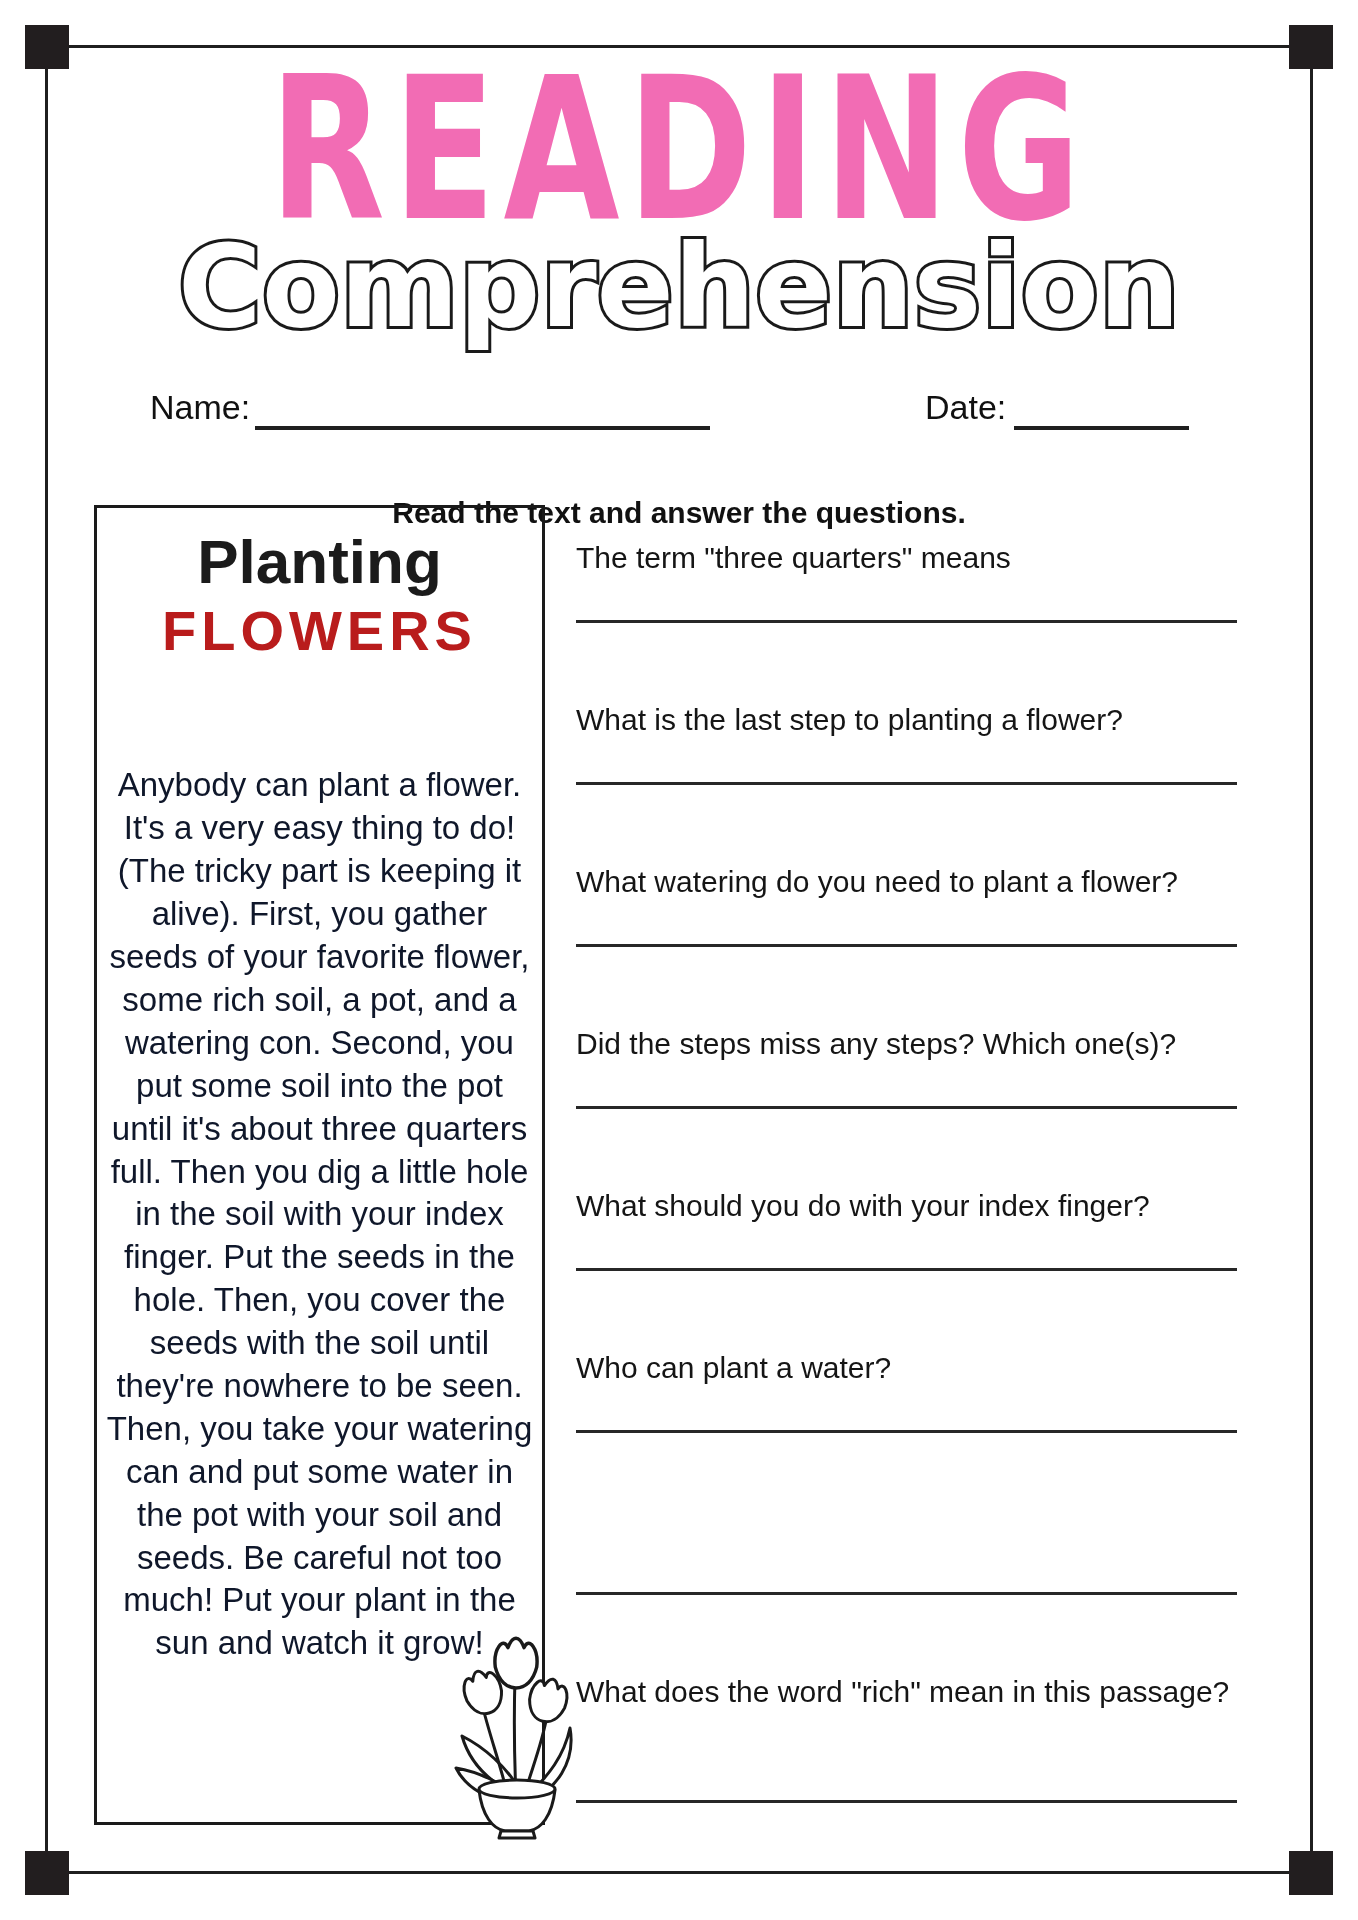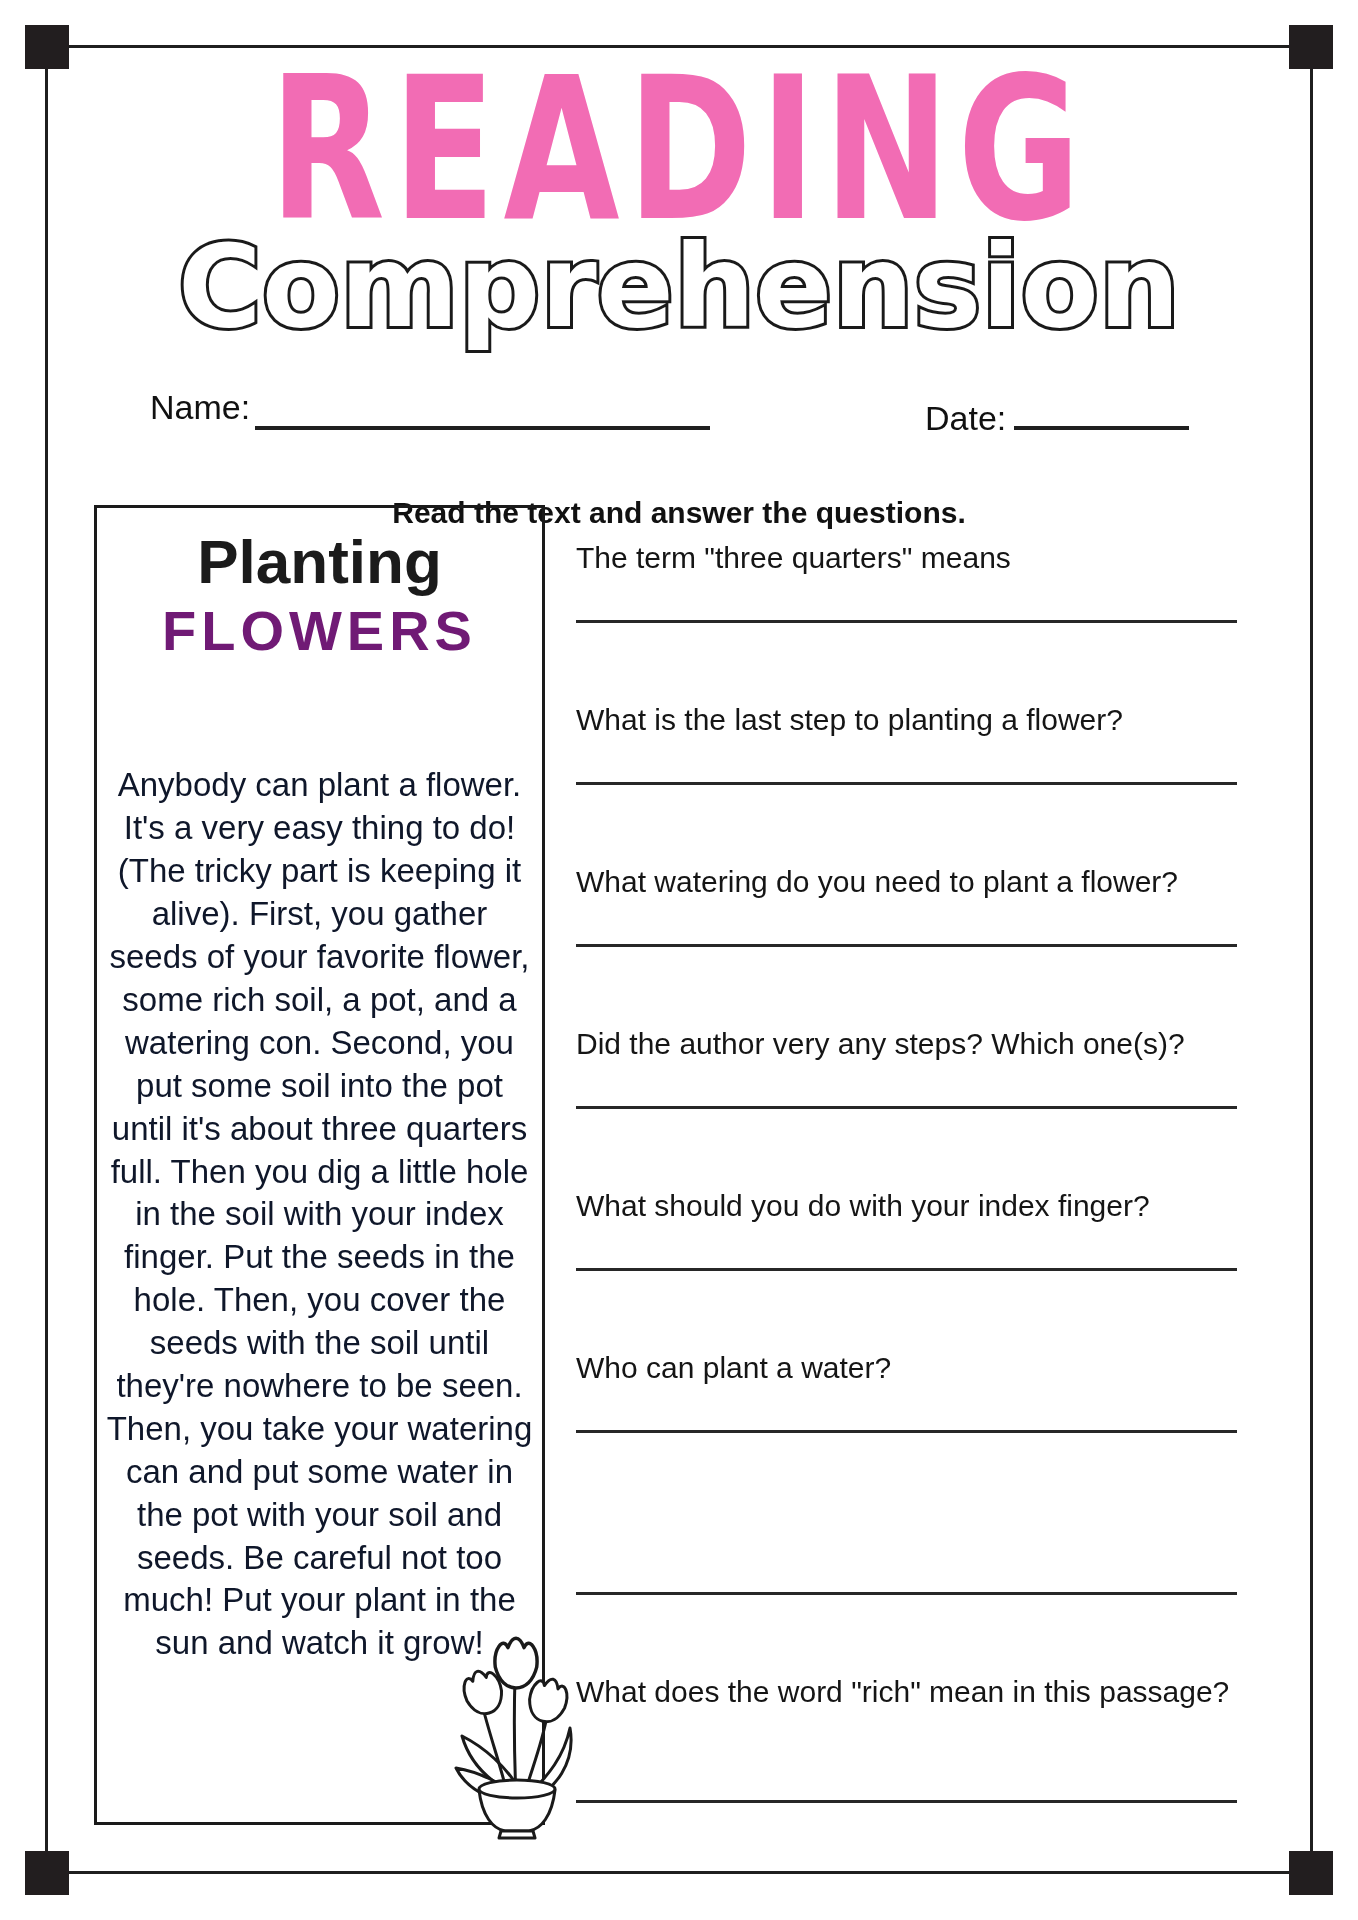--- a/index.html
+++ b/index.html
@@ -27,21 +27,21 @@
   }
   .field-label { position:absolute; font-size:34px; font-weight:normal; color:#111; }
   .blank-line { position:absolute; height:4px; background:#1f1f1f; }
   .instruction { position:absolute; top:460px; left:0; width:100%; text-align:center;
     font-size:30px; font-weight:600; color:#111;margin-top:36px; }
   .passage-box {
     position:absolute; left:94px; top:505px; width:451px; height:1320px;
     border:3px solid #1a1a1a; text-align:center; padding:18px 8px 0 8px;
   }
   .passage-title1 { font-size:62px; font-weight:bold; line-height:1.15; color:#1b1b1b; }
-  .passage-title2 { font-size:56px; font-weight:bold; letter-spacing:5px; line-height:1.2; color:#701a75; }
+  .passage-title2 { font-size:56px; font-weight:bold; letter-spacing:5px; line-height:1.2; color:#b91c1c; }
   .passage-body {
     margin-top:100px; font-size:33px; line-height:1.3; font-weight:500;
     color:#0f172a; text-align:center;
   }
   .questions { position:absolute; left:576px; top:536px; width:655px; }
   .qa { position:relative; height:162px; }
   .qa .q-text { font-size:30px; font-weight:500; color:#151515; line-height:1.45; }
   .qa .ans-line { position:absolute; left:0; top:84px; width:661px; height:3px; background:#272727; }
   .qa.qa-tall .ans-line { top:130px; }
   .flower-svg { position:absolute; left:452px; top:1632px; width:130px; height:210px; }
@@ -55,21 +55,21 @@
 <div class="corner-sq" style="left:25px; top:1851px;"></div>
 <div class="corner-sq" style="left:1289px; top:1851px;"></div>
 
 <div class="title-reading" id="reading-word" style="color: rgb(242, 108, 180);">READING</div>
 <svg class="title-comp-svg" viewBox="0 0 1358 420" xmlns="http://www.w3.org/2000/svg">
   <text x="679" y="326" text-anchor="middle">Comprehension</text>
 </svg>
 
 <span class="field-label" style="left:150px; top:388px;">Name:</span>
 <div class="blank-line" style="left:255px; top:426px; width:455px;"></div>
-<span class="field-label" style="left:925px; top:399px;">Date:</span>
+<span class="field-label" style="left:925px; top:388px;">Date:</span>
 <div class="blank-line" style="left:1014px; top:426px; width:175px;"></div>
 
 <div class="instruction">Read the text and answer the questions.</div>
 
 <div class="passage-box">
   <div class="passage-title1">Planting</div>
   <div class="passage-title2">FLOWERS</div>
   <div class="passage-body">Anybody can plant a flower. It's a very easy thing to do! (The tricky part is keeping it alive). First, you gather seeds of your favorite flower, some rich soil, a pot, and a watering con. Second, you put some soil into the pot until it's about three quarters full. Then you dig a little hole in the soil with your index finger. Put the seeds in the hole. Then, you cover the seeds with the soil until they're nowhere to be seen. Then, you take your watering can and put some water in the pot with your soil and seeds. Be careful not too much! Put your plant in the sun and watch it grow!</div>
 </div>
 
@@ -80,21 +80,21 @@
   </div>
   <div class="qa">
     <div class="q-text">What is the last step to planting a flower?</div>
     <div class="ans-line"></div>
   </div>
   <div class="qa">
     <div class="q-text">What watering do you need to plant a flower?</div>
     <div class="ans-line"></div>
   </div>
   <div class="qa">
-    <div class="q-text">Did the author very any steps? Which one(s)?</div>
+    <div class="q-text">Did the steps miss any steps? Which one(s)?</div>
     <div class="ans-line"></div>
   </div>
   <div class="qa">
     <div class="q-text">What should you do with your index finger?</div>
     <div class="ans-line"></div>
   </div>
   <div class="qa">
     <div class="q-text">Who can plant a water?</div>
     <div class="ans-line"></div>
   </div>

